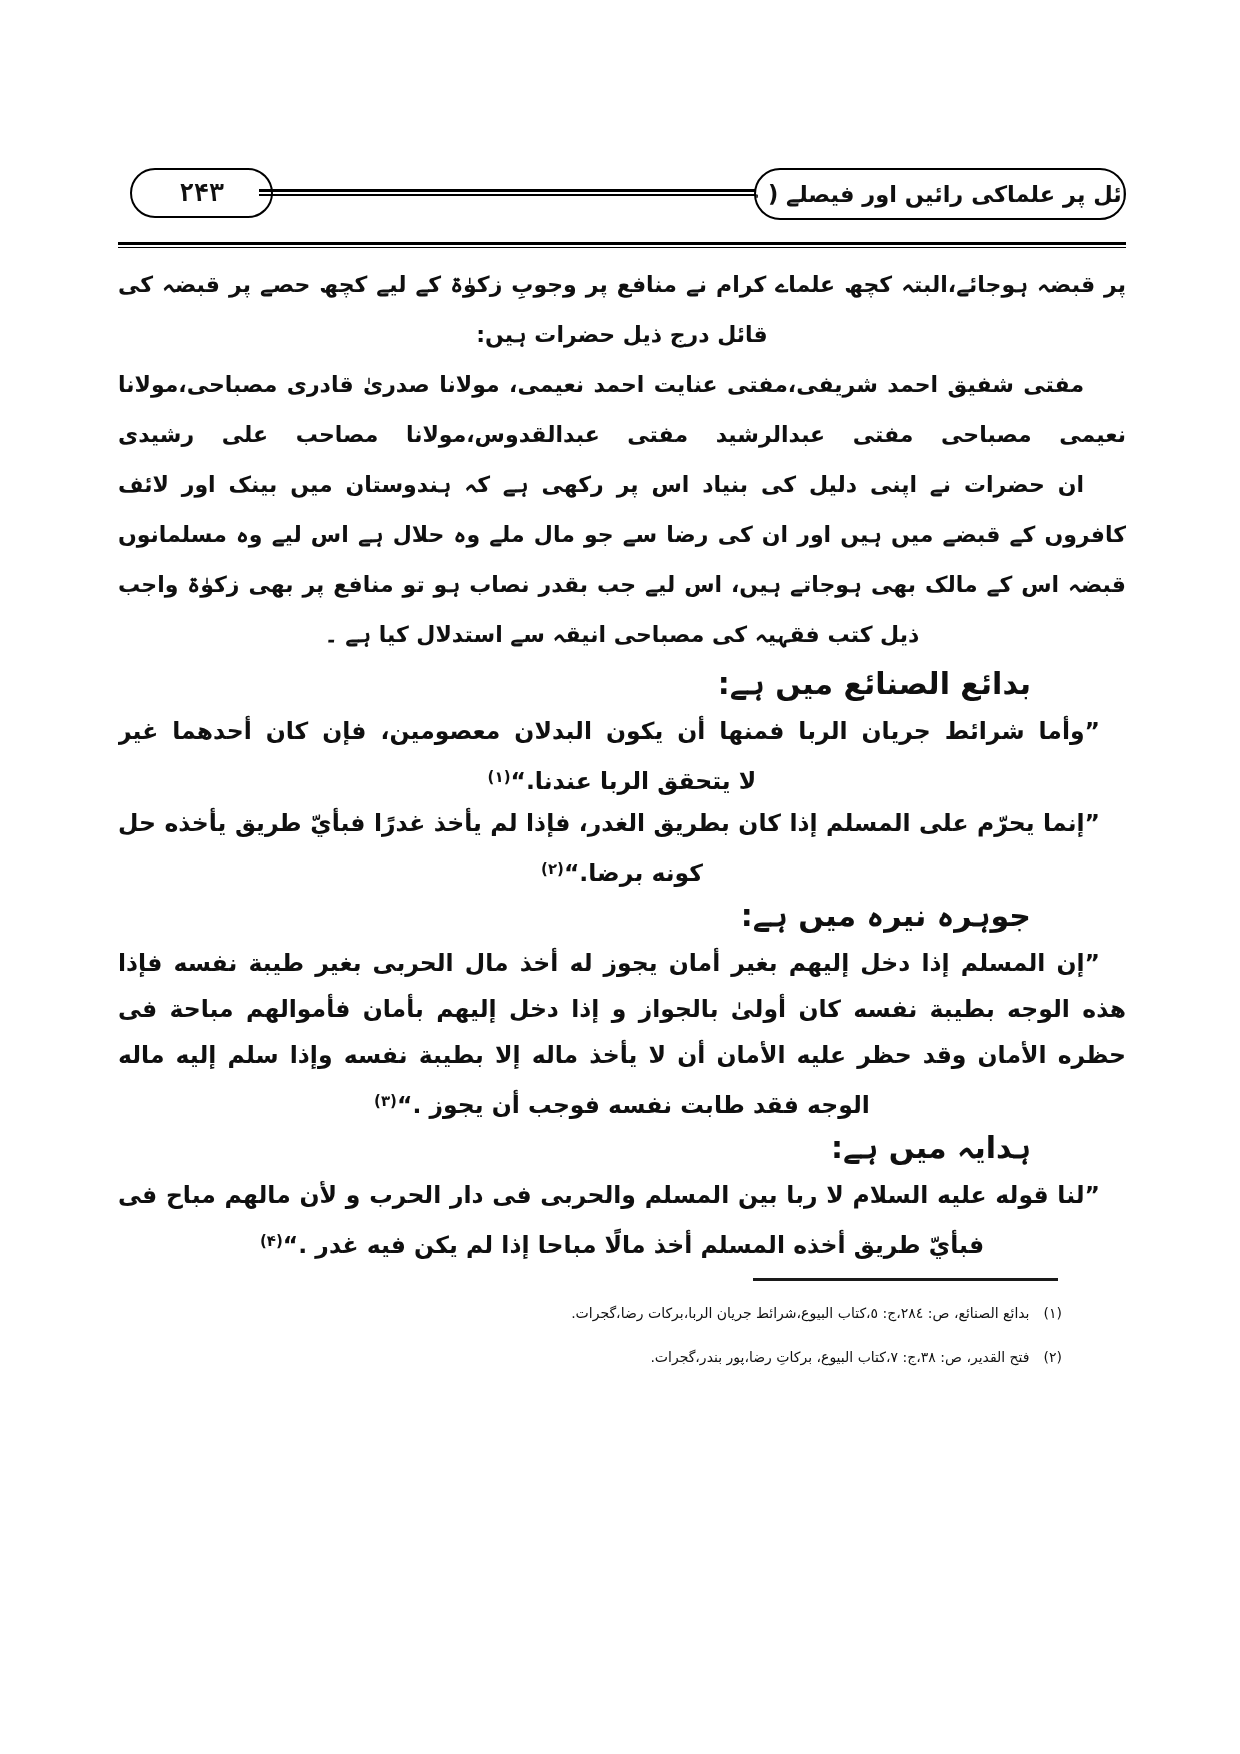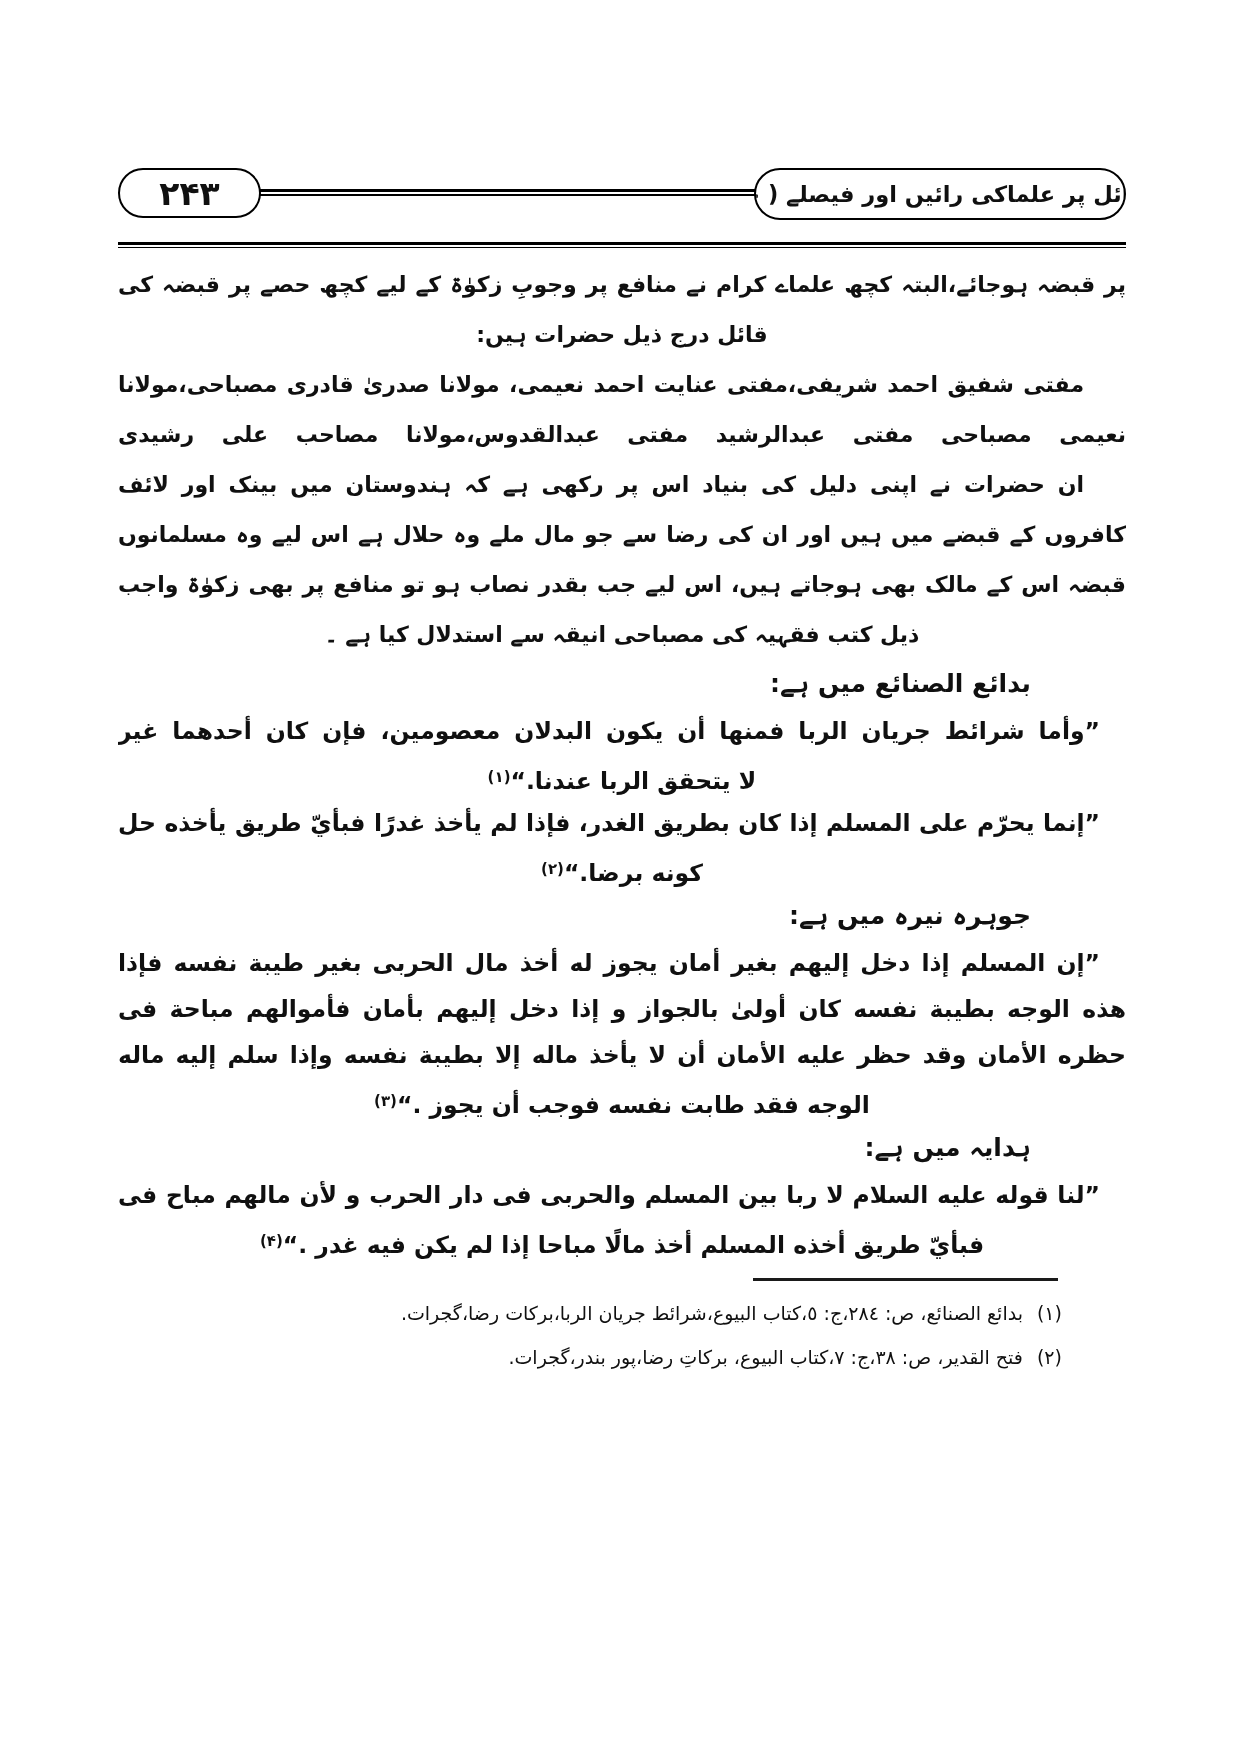--- a/index.html
+++ b/index.html
@@ -11,41 +11,41 @@
     color:#101010;
     direction:rtl;
     overflow:hidden;
   }
   .content { position:absolute; top:168px; left:118px; right:114px; }
 
   
   .hdr { position:relative; height:52px; direction:ltr; }
   .pill { position:absolute; top:0; border:2.5px solid #000; border-radius:28px;
           display:flex; align-items:center; justify-content:center; background:#fff; box-sizing:border-box; }
-  .pill-num { left:0; width:143px; height:50px; font-size:33px; font-weight:bold; }
+  .pill-num { left:12px; width:143px; height:50px; font-size:25px; font-weight:bold;font-family:Liberation Mono, monospace; }
   .pill-title { right:0; width:372px; height:52px; font-size:22.5px; font-weight:bold; direction:rtl; white-space:nowrap; overflow:hidden; }
   .connector { position:absolute; left:141px; right:370px; top:21px; height:7px;
                border-top:3px solid #000; border-bottom:2.5px solid #000; box-sizing:border-box; }
   .double-rule { margin-top:22px; height:6px;
                  border-top:3px solid #000; border-bottom:1.5px solid #000; box-sizing:border-box; }
 
   
   .bodytext { margin-top:12px; font-weight:bold; }
   .uline { height:50px; line-height:50px; font-size:22px; overflow:hidden; }
   .aline { height:46px; line-height:46px; font-size:23.5px; overflow:hidden; }
   .jline { text-align:justify; text-align-last:justify; }
   .rline { text-align:center; }
   .indent { text-indent:42px; }
   .q-indent { text-indent:26px; }
-  .heading { height:48px; line-height:48px; font-size:25px; text-align:right; padding-left:0; padding-right:95px; overflow:hidden; }
+  .heading { height:48px; line-height:48px; font-size:30px; text-align:right; padding-left:0; padding-right:95px; overflow:hidden; }
   .marker { font-size:15px; vertical-align:7px; letter-spacing:1px; }
 
   
   .fn-rule { width:305px; height:0; border-top:3px solid #1a1a1a; margin:14px 68px 10px auto; }
-  .fn-line { height:44px; line-height:44px; font-size:19px; text-align:right; padding-right:64px; overflow:hidden; font-weight:normal; }
+  .fn-line { height:44px; line-height:44px; font-size:14px; text-align:right; padding-right:64px; overflow:hidden; font-weight:normal; }
   .fn-marker { display:inline-block; margin-left:14px; }
 </style>
 </head>
 <body>
 
 <div class="page">
   <div class="content">
 
     <div class="hdr">
       <div class="pill pill-num">

